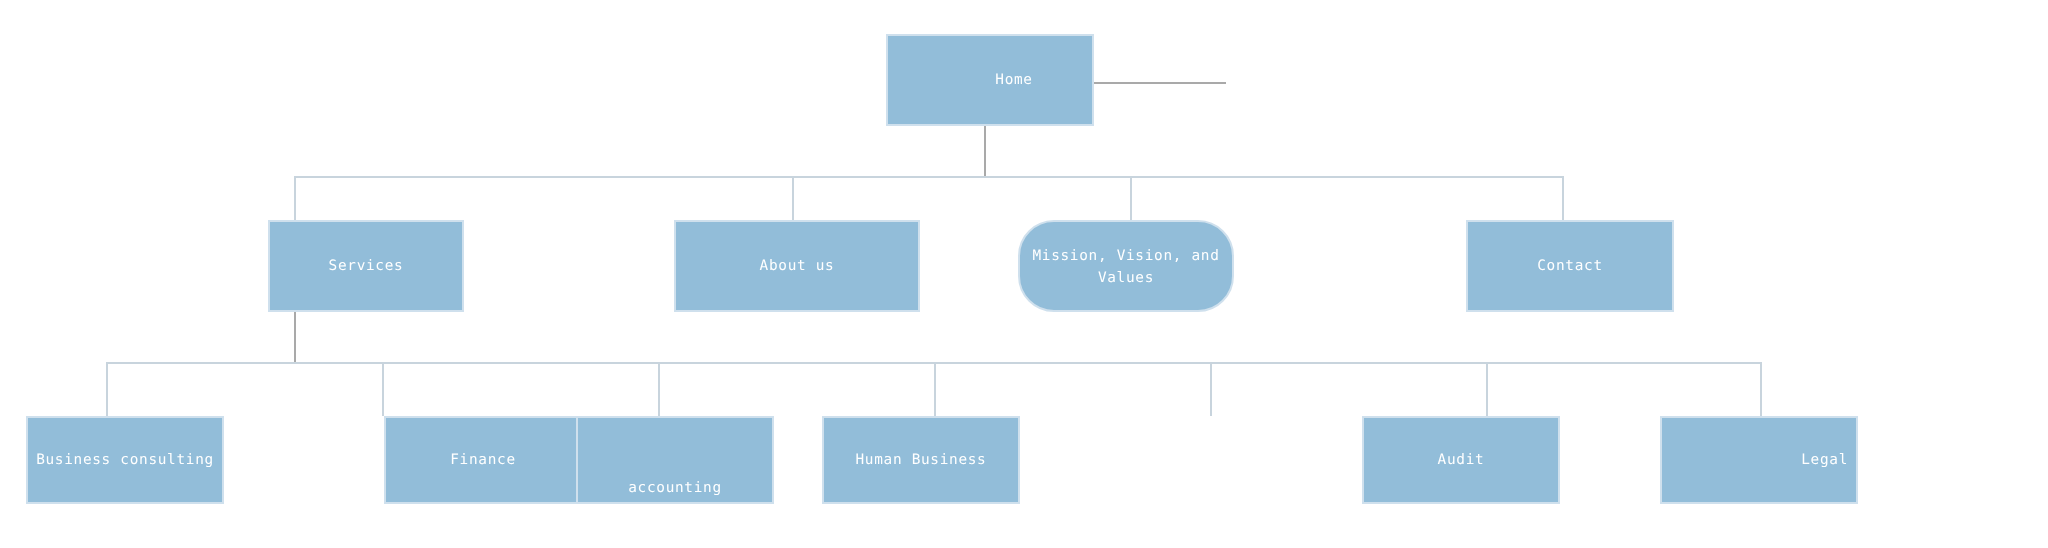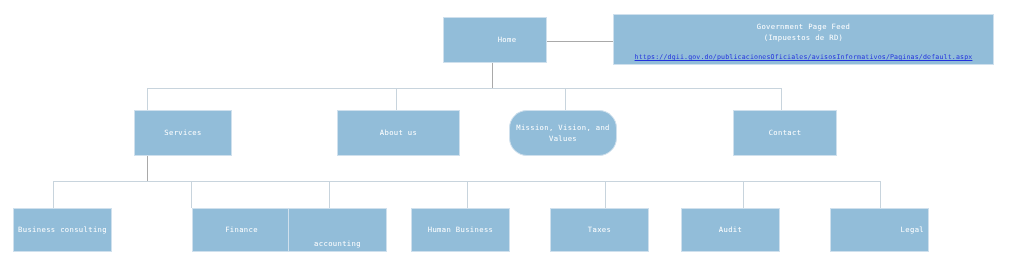--- a/index.html
+++ b/index.html
@@ -86,25 +86,20 @@
   <div class="conn v light" style="left:329px; top:181px; height:27px;"></div>
   <div class="conn v light" style="left:467px; top:181px; height:27px;"></div>
   <div class="conn v light" style="left:605px; top:181px; height:27px;"></div>
   <div class="conn v light" style="left:743px; top:181px; height:27px;"></div>
   <div class="conn v light" style="left:880px; top:181px; height:27px;"></div>
 
   <div class="node" style="left:443px; top:17px; width:104px; height:46px;padding-left:28px;">
     <span class="label">Home</span>
   </div>
 
-  <div class="node feed-node" style="left:613px; top:14px; width:381px; height:51px;">
-    <span class="feed-title">Government Page Feed
-(Impuestos de RD)</span>
-    <span class="feed-link">https://dgii.gov.do/publicacionesOficiales/avisosInformativos/Paginas/default.aspx</span>
-  </div>
 
   <div class="node" style="left:98px; top:110px; width:98px; height:46px;margin-left:36px;">
     <span class="label">Services</span>
   </div>
   <div class="node" style="left:337px; top:110px; width:123px; height:46px;">
     <span class="label">About us</span>
   </div>
   <div class="node" style="left:509px; top:110px; width:108px; height:46px;border-radius:18px;">
     <span class="label">Mission, Vision, and
 Values</span>
@@ -118,23 +113,20 @@
   </div>
   <div class="node" style="left:151px; top:208px; width:99px; height:44px;margin-left:41px;">
     <span class="label">Finance</span>
   </div>
   <div class="node" style="left:288px; top:208px; width:99px; height:44px;align-items:flex-end;">
     <span class="label">accounting</span>
   </div>
   <div class="node" style="left:411px; top:208px; width:99px; height:44px;">
     <span class="label">Human Business</span>
   </div>
-  <div class="node" style="left:550px; top:208px; width:99px; height:44px;">
-    <span class="label">Taxes</span>
-  </div>
   <div class="node" style="left:681px; top:208px; width:99px; height:44px;">
     <span class="label">Audit</span>
   </div>
   <div class="node" style="left:830px; top:208px; width:99px; height:44px;justify-content:flex-end;">
     <span class="label">Legal</span>
   </div>
 
 </div>
 
 </body></html>

